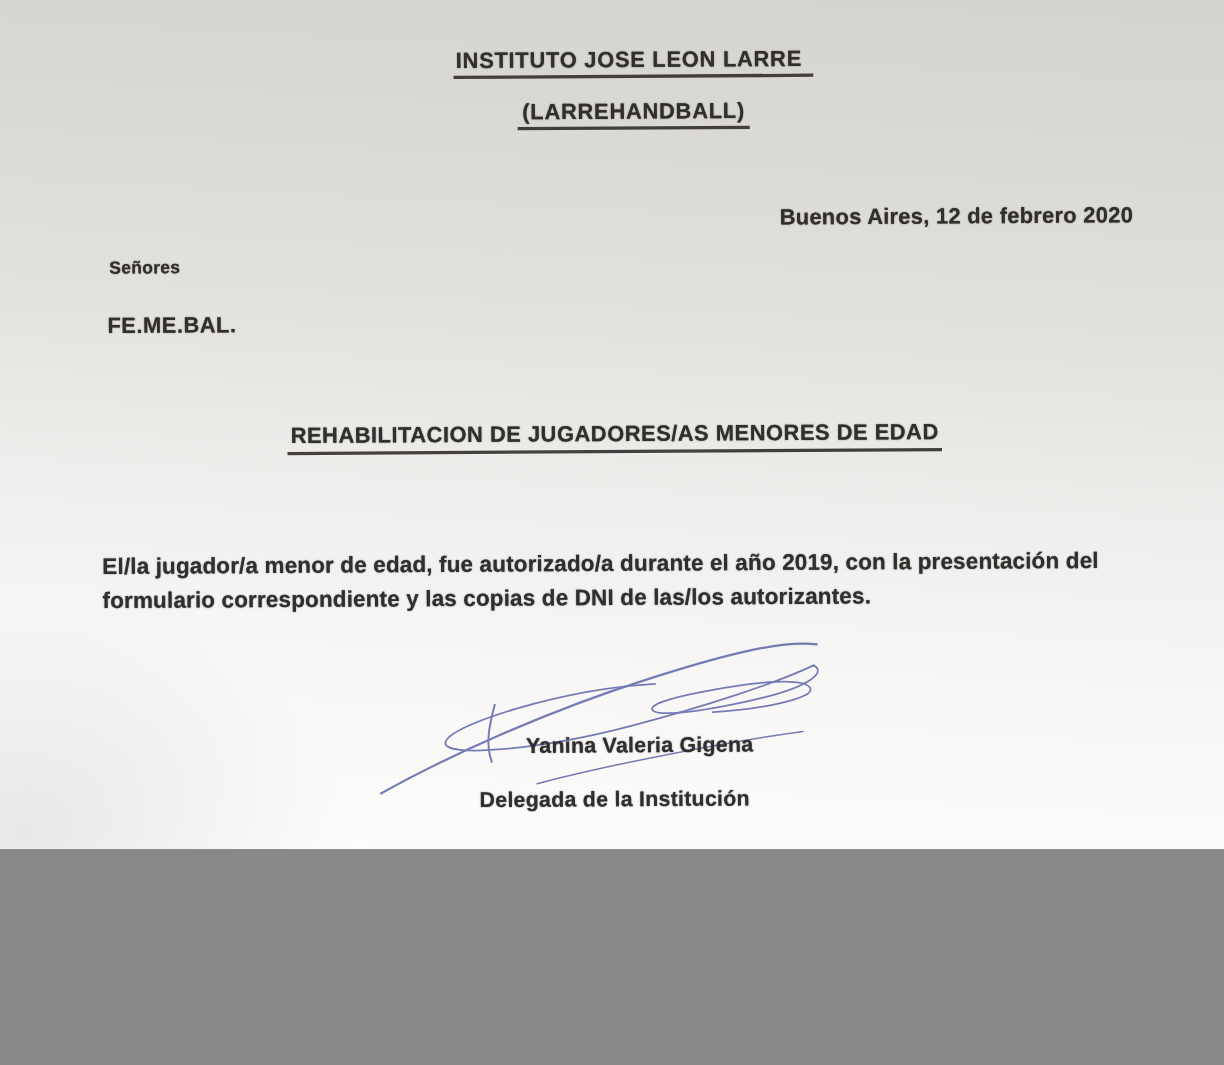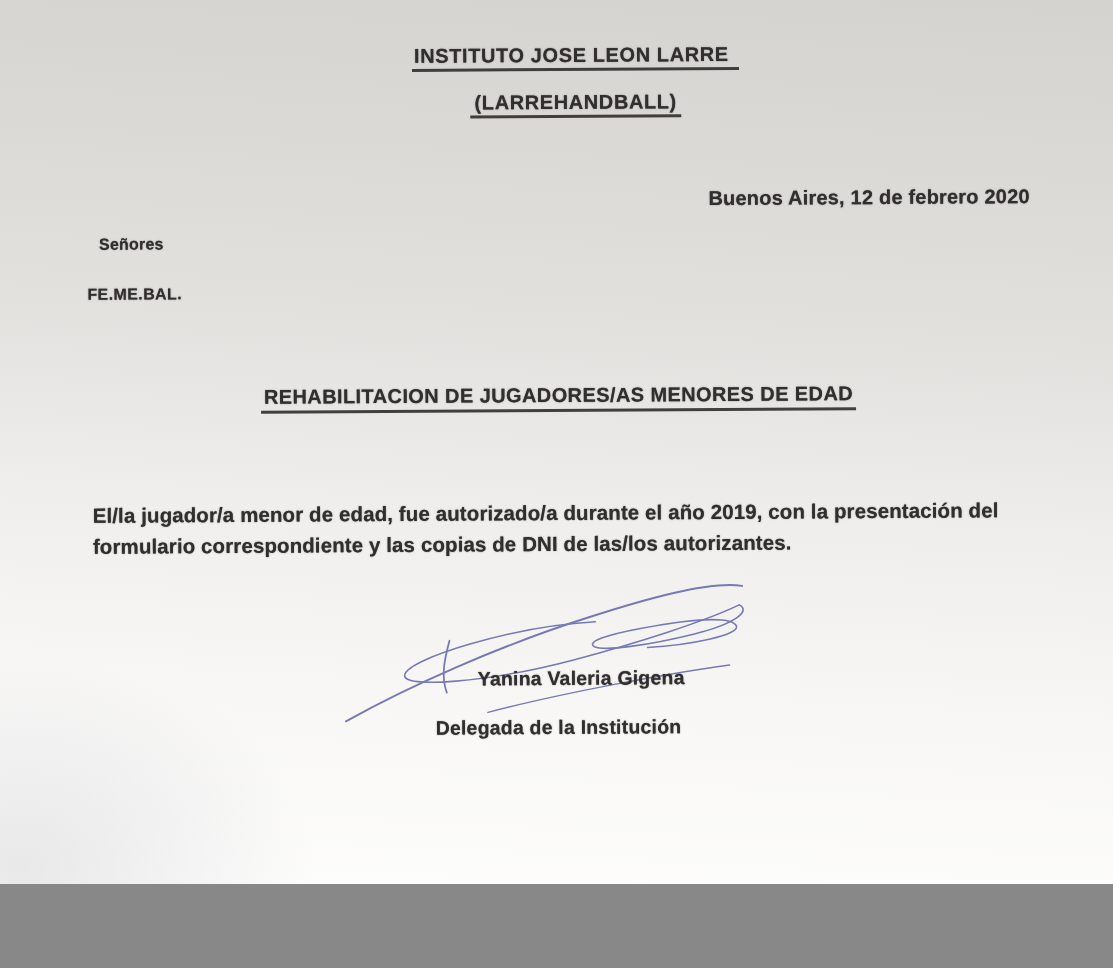--- a/index.html
+++ b/index.html
@@ -3,21 +3,21 @@
 <meta charset="utf-8">
 <style>
   html, body {
     margin: 0;
     padding: 0;
     background: #888;
   }
   .scan {
     position: relative;
     width: 1113px;
-    height: 884px;
+    height: 772px;
     overflow: hidden;
     font-family: "Liberation Sans", "DejaVu Sans", sans-serif;
     font-weight: 700;
     color: #312f2e;
     
     background:
       radial-gradient(ellipse 420px 300px at 2% 98%, rgba(195,195,200,0.35), rgba(195,195,200,0) 70%),
       linear-gradient(183deg, #d5d3d0 0%, #dbd9d6 18%, #e3e1de 38%, #efeeec 58%, #f8f7f6 78%, #fdfdfc 100%);
   }
   .content {
@@ -63,22 +63,22 @@
     right: 82px;
     font-size: 20px;
   }
   .salutation {
     top: 233px;
     left: 100px;
     font-size: 16px;
   }
   .organization {
     top: 283px;
-    left: 88px;
-    font-size: 16px;
+    left: 98px;
+    font-size: 20px;
     letter-spacing: 0.4px;
   }
   .subject-row {
     top: 384px;
     transform: translateX(2px);
   }
   .subject {
     font-size: 20px;
     letter-spacing: 0.4px;
     display: inline-block;

